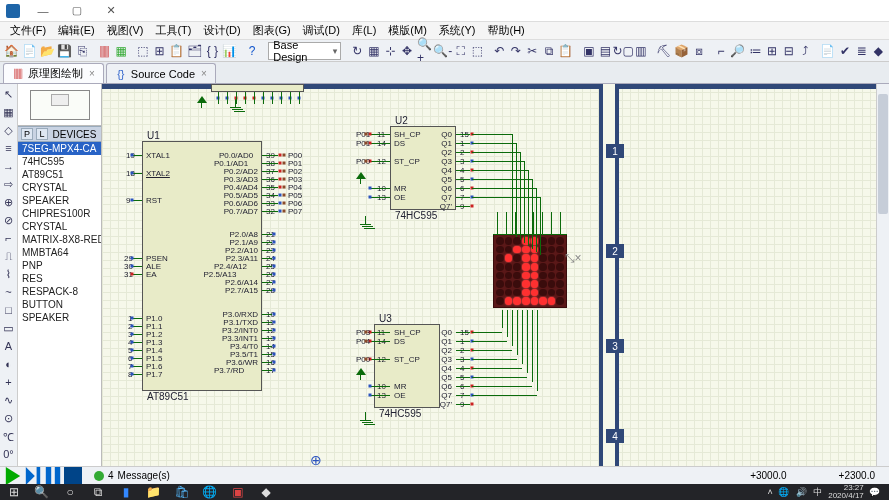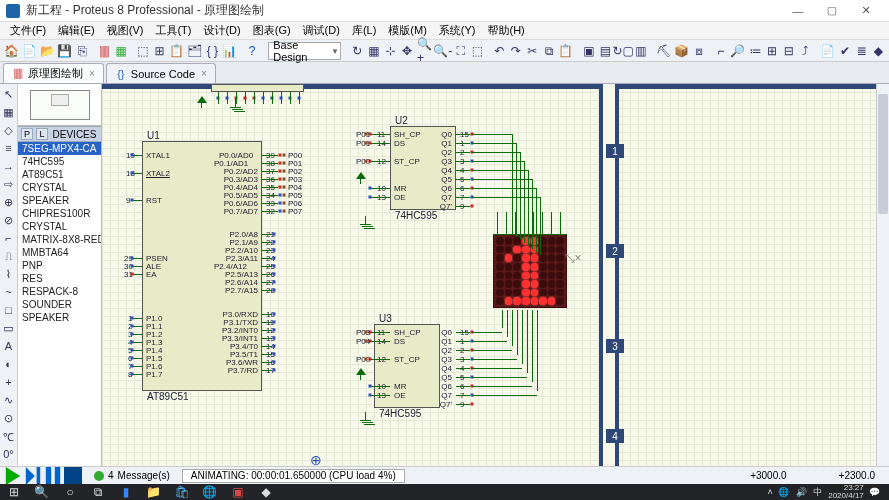--- a/index.html
+++ b/index.html
@@ -68,21 +68,20 @@
 .taskbar .tray{margin-left:auto;display:flex;align-items:center;gap:6px;color:#ddd;font-size:9px;padding-right:4px}
 .taskbar .tray .clk{text-align:right;line-height:8px;font-size:8px}
 .scrollV{position:absolute;right:0;top:84px;bottom:34px;width:13px;background:#eef1f5;border-left:1px solid #ccc}
 .scrollV .thumb{position:absolute;left:1px;right:1px;top:10px;height:120px;background:#c6cdd8;border-radius:2px}
 </style>
 </head>
 <body>
 
 <div class="titlebar">
   <div class="icon"></div>
-  <div class="title">新工程 - Proteus 8 Professional - 原理图绘制</div>
   <div class="winbtn">—</div>
   <div class="winbtn">▢</div>
   <div class="winbtn">✕</div>
 </div>
 
 <div class="menubar">
   <span>文件(F)</span>
   <span>编辑(E)</span>
   <span>视图(V)</span>
   <span>工具(T)</span>
@@ -207,21 +206,21 @@
         <div class="dline">AT89C51</div>
         <div class="dline">CRYSTAL</div>
         <div class="dline">SPEAKER</div>
         <div class="dline">CHIPRES100R</div>
         <div class="dline">CRYSTAL</div>
         <div class="dline">MATRIX-8X8-RED</div>
         <div class="dline">MMBTA64</div>
         <div class="dline">PNP</div>
         <div class="dline">RES</div>
         <div class="dline">RESPACK-8</div>
-        <div class="dline">SOUNDER</div>
+        <div class="dline">BUTTON</div>
         <div class="dline">SPEAKER</div>
       </div>
   </div>
 
   <div class="canvas" id="canvas">
     <div class="grid"></div>
     <div class="rulerH"></div>
     <div class="sheetedge"></div>
 
     <div class="hdrblock" style="left:109px;top:0;width:93px;height:8px"></div>
@@ -435,21 +434,21 @@
       <div class="wire h" style="left: 160px; top: 166px; width: 10px;"></div>
       <div class="pindot b" style="left: 172px; top: 166px;"></div>
       <div class="pin" style="left: 112px; top: 170px; text-align: right; width: 44px;">P2.3/A11</div>
       <div class="pin" style="left: 164px; top: 170px;">24</div>
       <div class="wire h" style="left: 160px; top: 174px; width: 10px;"></div>
       <div class="pindot b" style="left: 172px; top: 174px;"></div>
       <div class="pin" style="left: 112px; top: 178px; text-align: left; width: 44px;">P2.4/A12</div>
       <div class="pin" style="left: 164px; top: 178px;">25</div>
       <div class="wire h" style="left: 160px; top: 182px; width: 10px;"></div>
       <div class="pindot b" style="left: 172px; top: 182px;"></div>
-      <div class="pin" style="left: 112px; top: 186px; text-align: right; width: 44px;">P2.5/A13</div>
+      <div class="pin" style="left: 96px; top: 186px; text-align: center; width: 44px;">P2.5/A13</div>
       <div class="pin" style="left: 164px; top: 186px;">26</div>
       <div class="wire h" style="left: 160px; top: 190px; width: 10px;"></div>
       <div class="pindot b" style="left: 172px; top: 190px;"></div>
       <div class="pin" style="left: 112px; top: 194px; text-align: right; width: 44px;">P2.6/A14</div>
       <div class="pin" style="left: 164px; top: 194px;">27</div>
       <div class="wire h" style="left: 160px; top: 198px; width: 10px;"></div>
       <div class="pindot b" style="left: 172px; top: 198px;"></div>
       <div class="pin" style="left: 112px; top: 202px; text-align: right; width: 44px;">P2.7/A15</div>
       <div class="pin" style="left: 164px; top: 202px;">28</div>
       <div class="wire h" style="left: 160px; top: 206px; width: 10px;"></div>
@@ -475,21 +474,21 @@
       <div class="wire h" style="left: 160px; top: 262px; width: 10px;"></div>
       <div class="pindot b" style="left: 172px; top: 262px;"></div>
       <div class="pin" style="left: 112px; top: 266px; text-align: right; width: 44px;">P3.5/T1</div>
       <div class="pin" style="left: 164px; top: 266px;">15</div>
       <div class="wire h" style="left: 160px; top: 270px; width: 10px;"></div>
       <div class="pindot b" style="left: 172px; top: 270px;"></div>
       <div class="pin" style="left: 112px; top: 274px; text-align: right; width: 44px;">P3.6/WR</div>
       <div class="pin" style="left: 164px; top: 274px;">16</div>
       <div class="wire h" style="left: 160px; top: 278px; width: 10px;"></div>
       <div class="pindot b" style="left: 172px; top: 278px;"></div>
-      <div class="pin" style="left: 112px; top: 282px; text-align: right; width: 44px;">P3.7/RD</div>
+      <div class="pin" style="left: 112px; top: 282px; text-align: left; width: 44px;">P3.7/RD</div>
       <div class="pin" style="left: 164px; top: 282px;">17</div>
       <div class="wire h" style="left: 160px; top: 286px; width: 10px;"></div>
       <div class="pindot b" style="left: 172px; top: 286px;"></div>
       <div class="pin" style="left: 292px; top: 46px;">SH_CP</div>
       <div class="pin" style="left: 275px; top: 46px;">11</div>
       <div class="wire h" style="left: 268px; top: 50px; width: 20px;"></div>
       <div class="pindot r" style="left: 268px; top: 50px;"></div>
       <div class="pin" style="left: 254px; top: 46px;">P01</div>
       <div class="pindot br" style="left: 264px; top: 50px;"></div>
       <div class="pin" style="left: 292px; top: 55px;">DS</div>
@@ -703,21 +702,20 @@
   <div class="simbtn">
       <svg viewBox="0 0 10 10">
         <rect x="0" y="0" width="10" height="10" fill="#048"></rect>
       </svg>
     </div>
   <div class="statmsg">
     <span class="ball"></span>
     <span>4</span>
     <span>Message(s)</span>
   </div>
-  <div class="animtxt">ANIMATING: 00:00:01.650000 (CPU load 4%)</div>
   <div class="statcoord">+3000.0</div>
   <div class="statcoord" style="margin-left:0;padding-left:40px">+2300.0</div>
 </div>
 
 <div class="taskbar">
   <div class="ti">⊞</div>
   <div class="ti">🔍</div>
   <div class="ti">○</div>
   <div class="ti">⧉</div>
   <div class="ti" style="color:#38f">▮</div>

